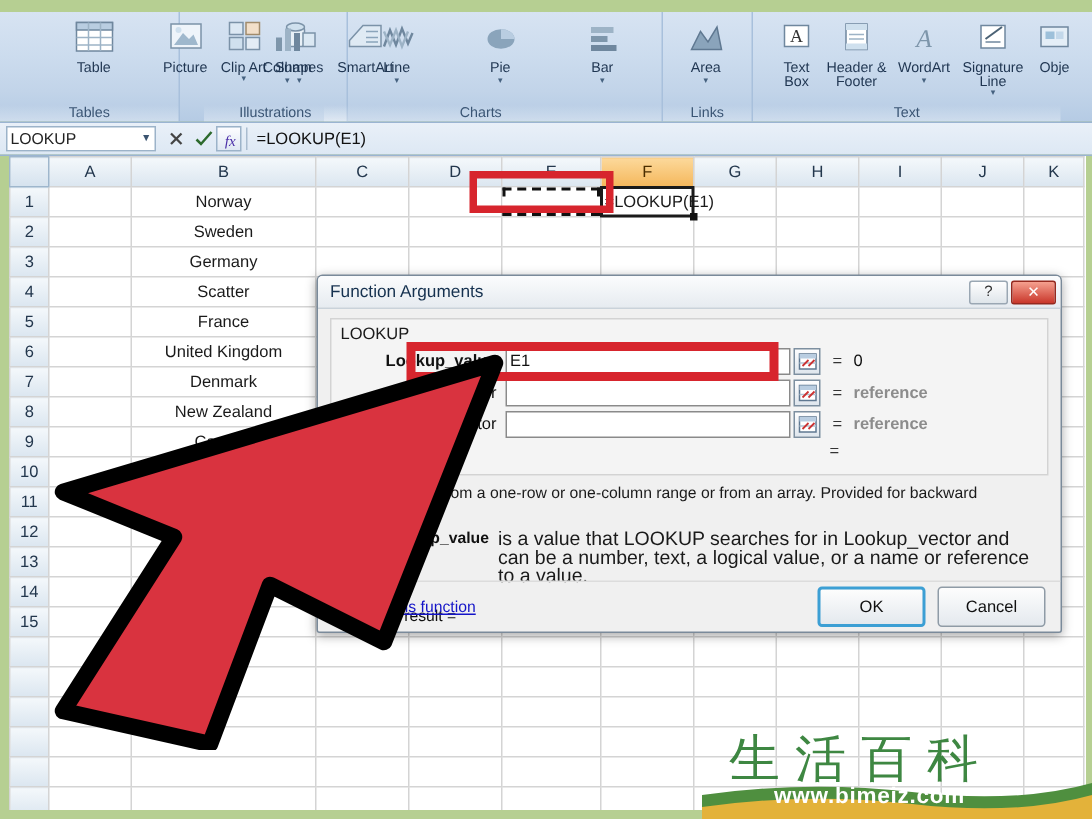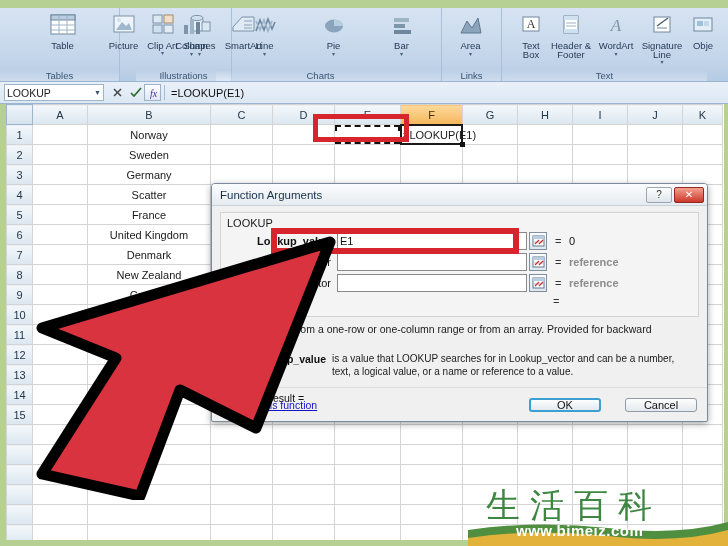--- a/index.html
+++ b/index.html
@@ -149,33 +149,33 @@
     display:flex; align-items:center; justify-content:center;
   }
   .eqsign { margin-left:8px; font-size:11px; color:#333; width:10px; }
   .argval { font-size:11px; color:#111; margin-left:4px; }
   .argval.gray { color:#8c8c8c;font-weight:bold; }
   #finaleq { display:flex; align-items:center; height:14px; margin-top:2px; }
   #finaleq .sp { width:318px; }
   #desc1 { font-size:10.5px; color:#1a1a1a; padding:6px 6px 0 8px; line-height:12px; }
   #desc2 { display:flex; padding:6px 8px 0 8px; }
   #desc2 .dl { width:104px; text-align:right; padding-right:6px; font-size:10.5px; font-weight:bold; color:#111; }
-  #desc2 .dt { flex:1; font-size:10px; color:#1a1a1a; line-height:12.5px; }
+  #desc2 .dt { flex:1; font-size:13px; color:#1a1a1a; line-height:12.5px; }
   #formularesult { font-size:10.5px; color:#111; padding:14px 8px 0 8px; }
   #dlg-footer {
     position:absolute; left:0; bottom:0; width:100%; height:34px;
     border-top:1px solid #dcdcdc;
     display:flex; align-items:center; padding:0 10px;
   }
   #helplink { flex:1; font-size:10.5px; color:#1414c8; text-decoration:underline; }
   .dbtn {
-    width:72px; height:14px; border:1px solid #8f9ba6; border-radius:3px;
+    width:72px; height:27px; border:1px solid #8f9ba6; border-radius:3px;
     background:linear-gradient(to bottom,#fdfdfd,#e4e9ee);
     display:flex; align-items:center; justify-content:center;
-    font-size:11px; color:#111; margin-left:24px;
+    font-size:11px; color:#111; margin-left:8px;
   }
   .dbtn.default { border:2px solid #3c9fd4; }
 
   
   #arrow { position:absolute; left:28px; top:228px; width:320px; height:272px; }
 
   
   #watermark { position:absolute; left:468px; top:486px; width:260px; height:60px; pointer-events:none; }
   #wm-chars {
     position:absolute; left:18px; top:0px; width:240px; height:40px;

